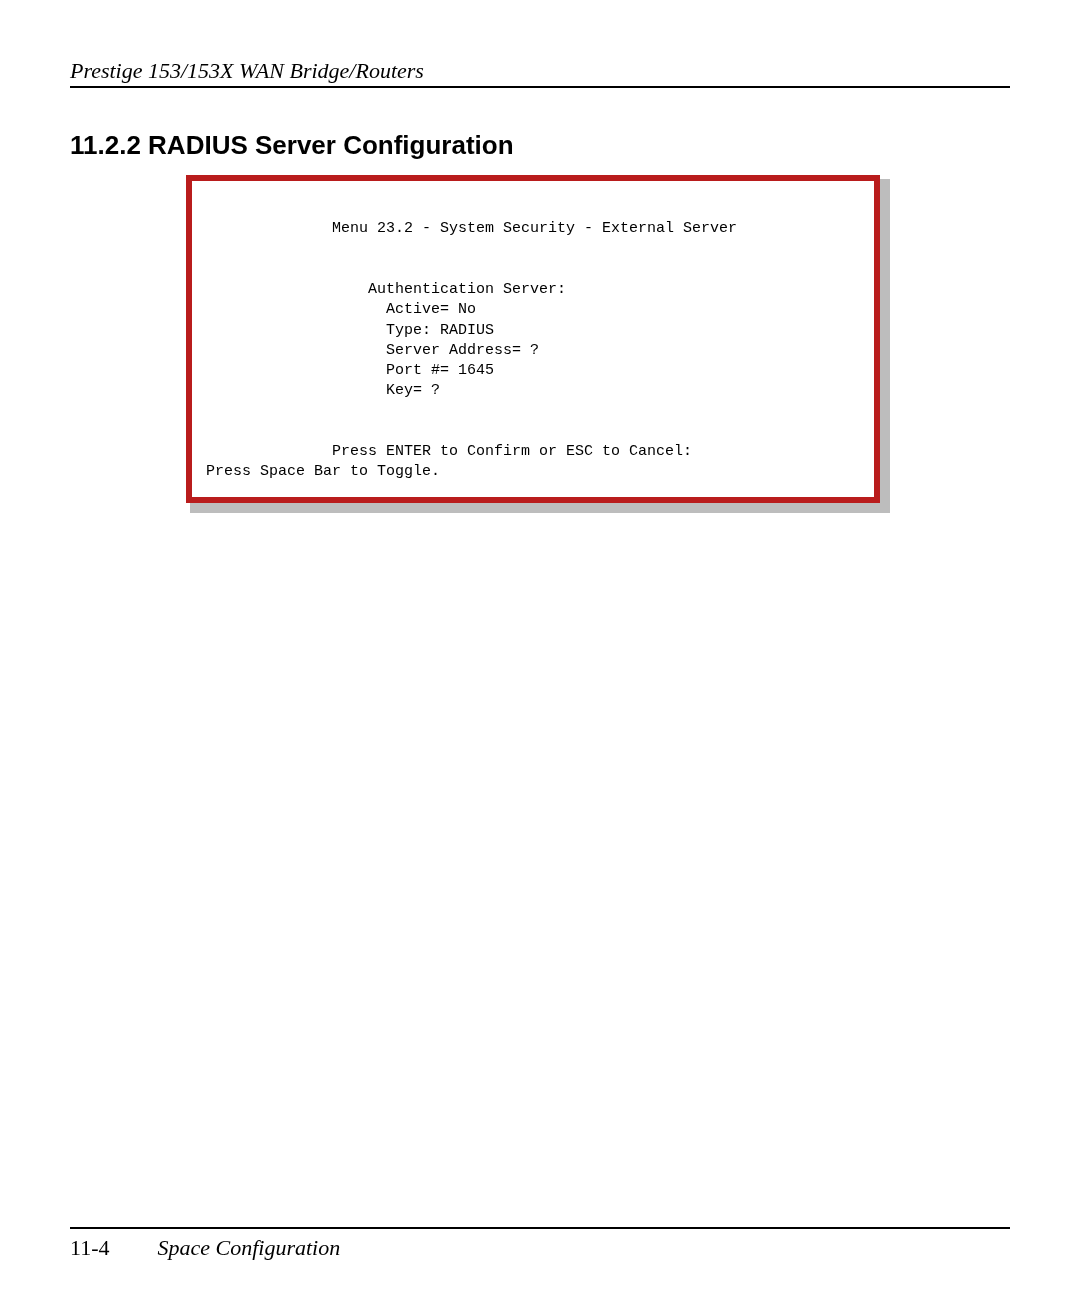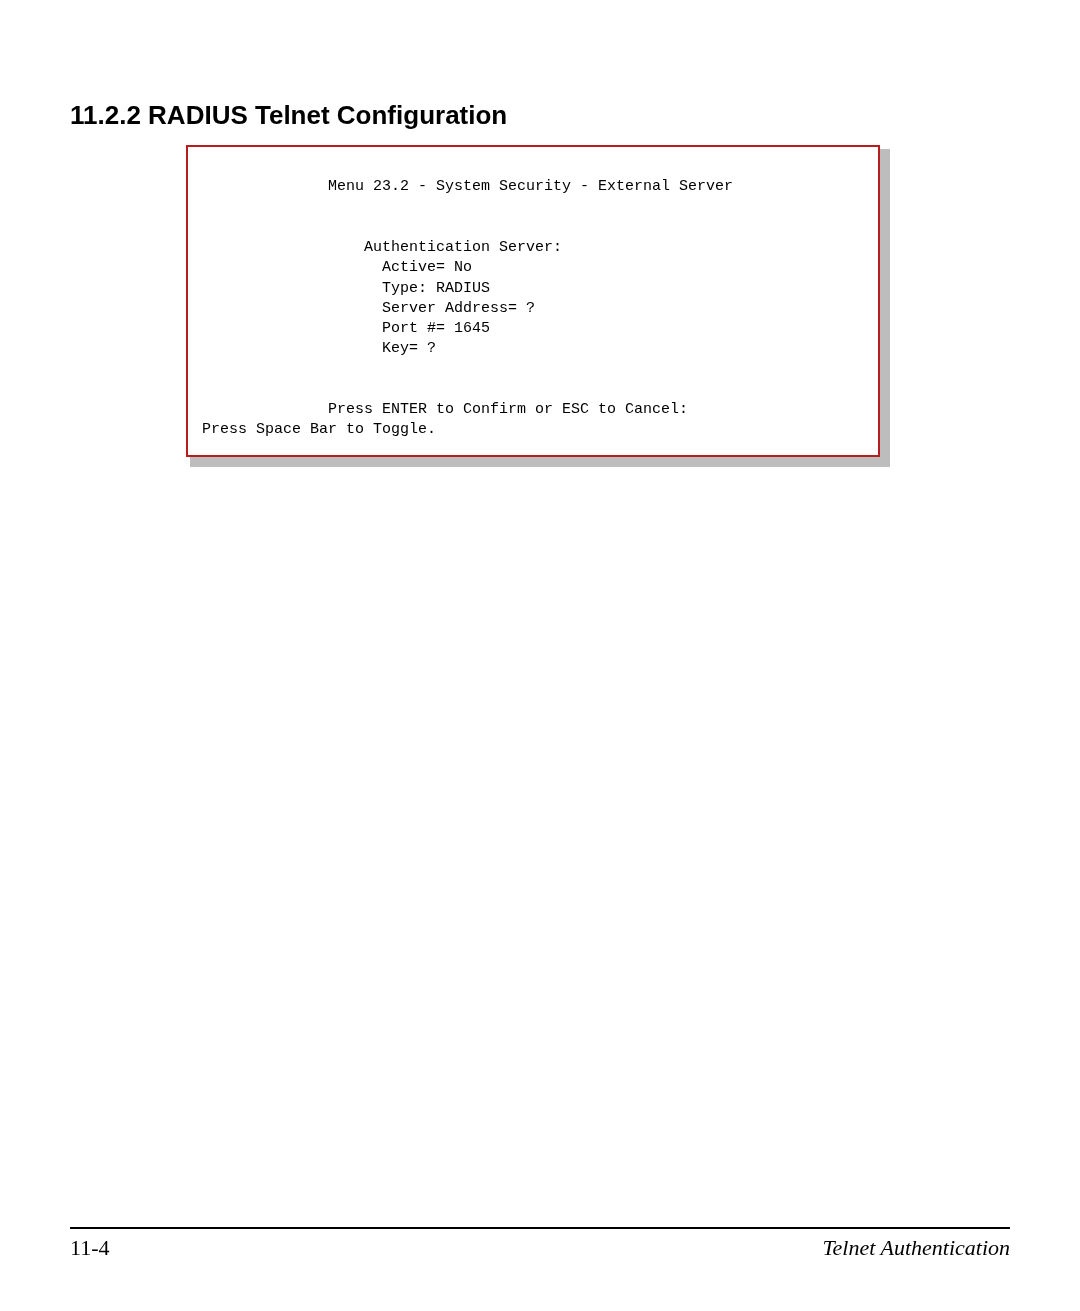--- a/index.html
+++ b/index.html
@@ -38,26 +38,26 @@
     }
     .figure-wrap {
       width: 700px;
       margin: 18px auto 0 auto;
     }
     .menu-shadow {
       background: #bdbdbd;
       padding: 0 6px 6px 0;
     }
     .menu-box {
-      border: 2px solid #b91c1c;
+      border: 6px solid #b91c1c;
       background: #fff;
       font-family: "Courier New", Courier, monospace;
       font-size: 15px;
       line-height: 1.35;
-      padding: 10px 14px 14px 14px;
+      padding: 18px 14px 14px 14px;
       white-space: pre;
       position: relative;
       top: -4px;
       left: -4px;
     }
     .figure-caption {
       font-family: Arial, Helvetica, sans-serif;
       font-weight: bold;
       font-size: 20px;
       text-align: center;
@@ -69,39 +69,41 @@
       left: 70px;
       right: 70px;
     }
     .footer-rule {
       border-top: 2px solid #000;
       height: 0;
       margin-bottom: 6px;
     }
     .footer-row {
       display: flex;
-      justify-content: space-between;
       font-size: 22px;
       gap: 48px;
     }
     .footer-right {
       font-style: italic;
     }
     .fig-cap-num {
       display: inline-block;
       margin-right: 28px;
     }
   </style>
 </head>
 <body>
 
 <div class="page">
 
+  <div class="header-line">
+    <span class="header-text">Prestige 153/153X  WAN Bridge/Routers</span>
+  </div>
 
-  <div class="section-heading">11.2.2 RADIUS Telnet Configuration</div>
+  <div class="section-heading">11.2.2 RADIUS Server Configuration</div>
 
 
   <div class="figure-wrap">
     <div class="menu-shadow">
       <div class="menu-box">
 <span>              Menu 23.2 - System Security - External Server</span>
 <span></span>
 <span></span>
 <span>                  Authentication Server:</span>
 <span>                    Active= No</span>
@@ -115,17 +117,17 @@
 <span>Press Space Bar to Toggle.</span>
 </div>
     </div>
 
   </div>
 
   <div class="footer">
     <div class="footer-rule"></div>
     <div class="footer-row">
       <span>11-4</span>
-      <span class="footer-right">Telnet Authentication</span>
+      <span class="footer-right">Space Configuration</span>
     </div>
   </div>
 
 </div>
 
 </body></html>

